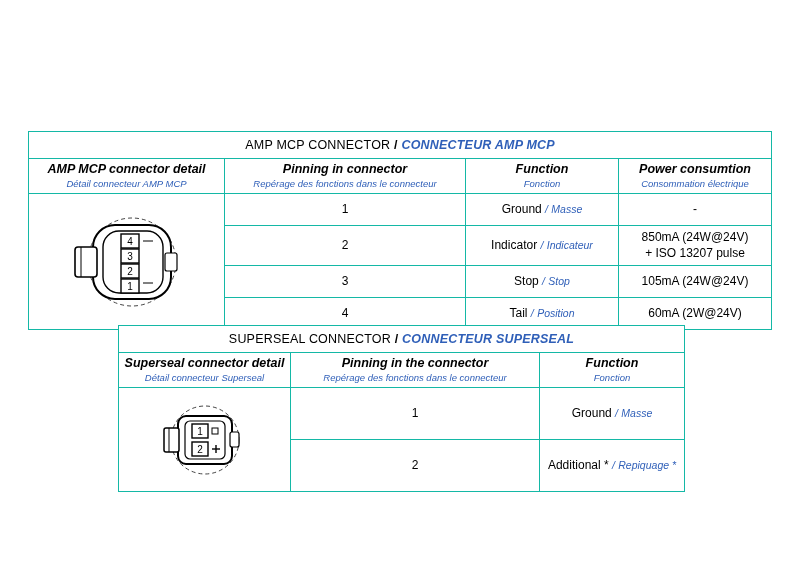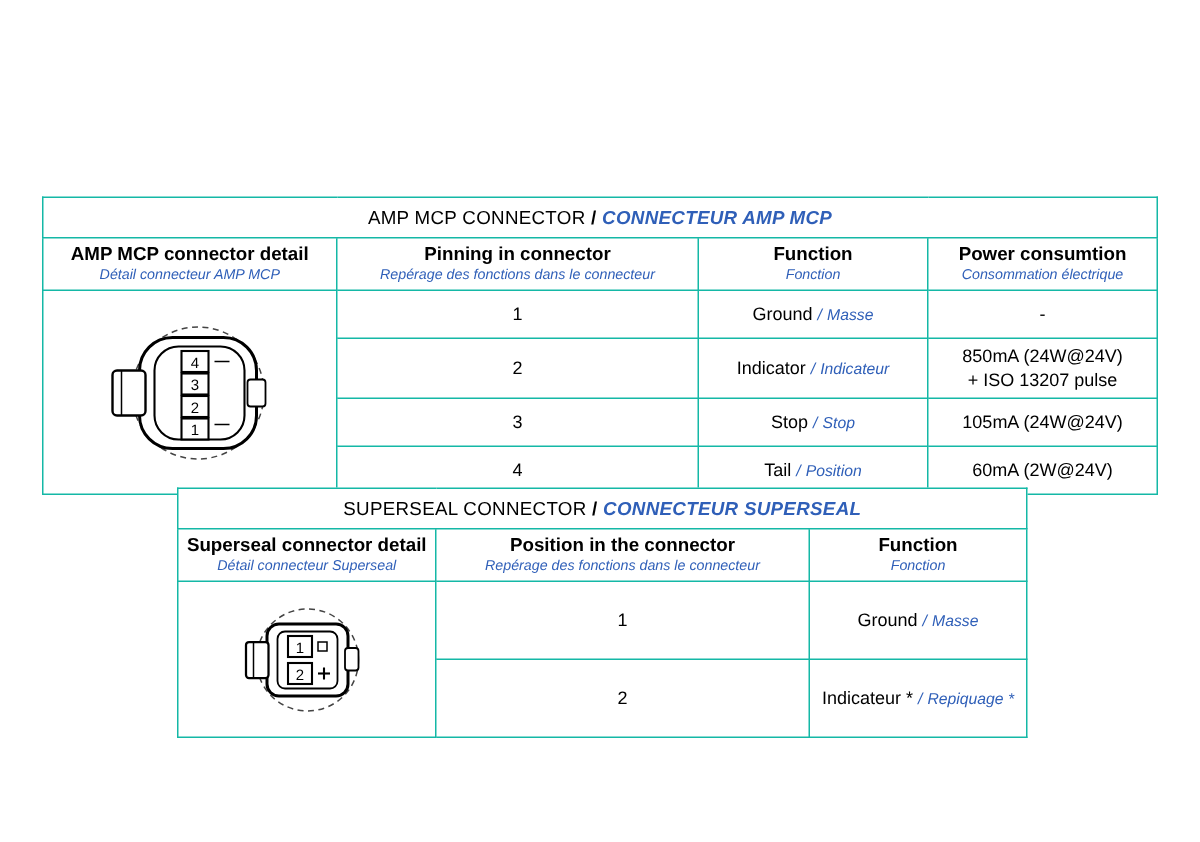--- a/index.html
+++ b/index.html
@@ -47,20 +47,21 @@
   .head-cell {
     height: 34px;
     padding: 3px 4px;
     line-height: 1.25;
   }
   .head-en {
     font-size: 12.5px;
     font-weight: bold;
     color: #000000;
     display: block;
+    font-style: italic;
   }
   .head-fr {
     font-size: 9.5px;
     font-weight: normal;
     font-style: italic;
     color: #2f5fb8;
     display: block;
     margin-top: 1px;
   }
 
@@ -240,21 +241,21 @@
           <span class="sep">/</span>
           <span class="title-fr">CONNECTEUR SUPERSEAL</span>
         </td>
       </tr>
       <tr>
         <td class="head-cell">
           <span class="head-en">Superseal connector detail</span>
           <span class="head-fr">Détail connecteur Superseal</span>
         </td>
         <td class="head-cell">
-          <span class="head-en">Position in the connector</span>
+          <span class="head-en">Pinning in the connector</span>
           <span class="head-fr">Repérage des fonctions dans le connecteur</span>
         </td>
         <td class="head-cell">
           <span class="head-en">Function</span>
           <span class="head-fr">Fonction</span>
         </td>
       </tr>
 
       <tr>
         <td class="detail-cell" rowspan="2">
@@ -289,21 +290,21 @@
         <td class="body-cell row-h-ss">
           <span class="fn-en">Ground</span>
           <span class="fn-fr">/</span>
           <span class="fn-fr">Masse</span>
         </td>
       </tr>
 
       <tr>
         <td class="body-cell row-h-ss">2</td>
         <td class="body-cell row-h-ss">
-          <span class="fn-en">Indicateur *</span>
+          <span class="fn-en">Additional *</span>
           <span class="fn-fr">/</span>
           <span class="fn-fr">Repiquage *</span>
         </td>
       </tr>
     </tbody>
   </table>
 
 </div>
 
 </body></html>

